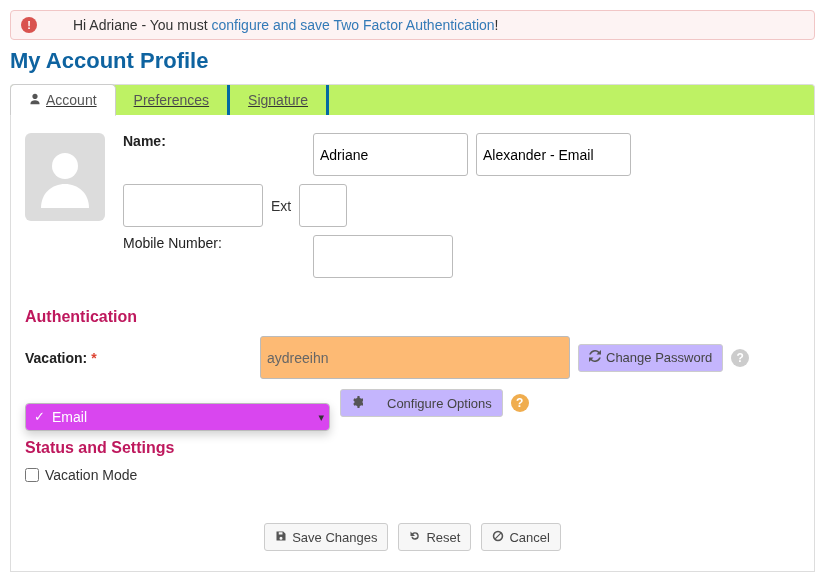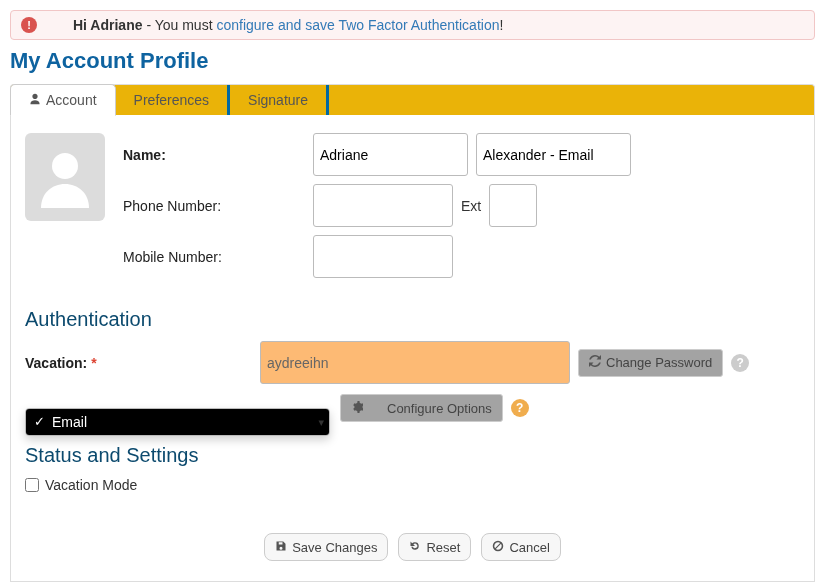--- a/index.html
+++ b/index.html
@@ -14,26 +14,26 @@
   display: flex;
   align-items: center;
   gap: 8px;
   margin-bottom: 8px;
 }
 .alert-icon {
   width: 16px; height: 16px; border-radius: 50%;
   background: #d9534f; color: #fff; display: flex; align-items: center; justify-content: center;
   font-weight: bold; font-size: 11px; flex-shrink: 0;
 }
-.alert strong { font-weight: bold; color: #333; padding-left: 28px; }
+.alert strong { font-weight: normal; color: #333; padding-left: 28px; }
 .alert .link { color: #337ab7; text-decoration: none; cursor: pointer; }
 
 h1.page-title { color: #0e63a0; font-size: 22px; font-weight: bold; margin: 6px 0 10px 0; }
 
-.tabs { border-bottom: 1px solid #ccc; display: flex; background: #eab308; border-top-left-radius:4px; border-top-right-radius:4px; border:1px solid #ddd; border-bottom:none;}
+.tabs { border-bottom: 1px solid #ccc; display: flex; background: #bef264; border-top-left-radius:4px; border-top-right-radius:4px; border:1px solid #ddd; border-bottom:none;text-decoration:underline;}
 .tab {
   padding: 7px 18px;
   color: #555;
   cursor: pointer;
   border-right: 3px solid #0369a1;
 }
 .tab.active {
   background: #fff;
   border: 1px solid #ccc;
   border-bottom: 1px solid #fff;
@@ -49,45 +49,45 @@
 .section-body { border:1px solid #ddd; border-top:none; padding: 18px 14px 10px 14px; }
 
 .profile-row { display: flex; gap: 18px; }
 .avatar {
   width: 80px; height: 88px; background: #dcdcdc; border-radius: 6px;
   display: flex; align-items: center; justify-content: center; flex-shrink:0;
 }
 .avatar svg { fill: #fff; }
 
 .fields { flex: 1; }
-.field-row { display: flex; align-items: center; margin-bottom: 8px; }
+.field-row { display: flex; margin-bottom: 8px; }
 .field-label { width: 190px; font-size: 14px; color: #222; }
 .field-label.bold { font-weight: bold; }
 .field-inputs { display: flex; gap: 8px; align-items: center; }
 
 input[type=text], .ro-input, select.sel {
   border: 1px solid #bbb; border-radius: 3px; padding: 15px 6px; font-size: 14px; height: 43px;
 }
 .ro-input { background: #fdba74; color: #666; }
 
 .w-sm { width: 140px; }
 .w-md { width: 155px; }
 .w-lg { width: 318px; }
 .w-xl { width: 310px; }
 .w-ext { width: 48px; }
 
-h2.section-hdr { font-size: 20px; font-weight: 400; color: #0c4a6e; margin: 22px 0 10px 0; }
+h2.section-hdr { font-size: 16px; font-weight: 700; color: #be185d; margin: 22px 0 10px 0; }
 
 .auth-row { display: flex; align-items: center; margin-bottom: 10px; }
 .auth-label { width: 235px; font-weight: bold; color: #222; }
 .auth-label .req { color: #d43; }
 .auth-content { display: flex; align-items:center; gap: 8px; flex:1; }
 
 .btn {
-  border: 1px solid #ccc; background: #a3a3a3; border-radius: 3px;
+  border: 1px solid #ccc; background: #c4b5fd; border-radius: 3px;
   padding: 5px 10px; font-size: 13px; color: #444; cursor: pointer;
   display: inline-flex; align-items: center; gap: 5px; height:28px;
 }
 
 .help-circle {
   width: 18px; height:18px; border-radius:50%; background:#ccc; color:#fff;
   display:inline-flex; align-items:center; justify-content:center; font-size:12px; font-weight:bold;
 }
 .help-circle.warn { background: #f0ad4e; }
 
@@ -96,35 +96,35 @@
 }
 .dropdown-menu {
   position: absolute; top: 0; left: 0; right: 0;
   background: #fff; border: 1px solid #bbb; border-radius: 4px;
   box-shadow: 0 4px 10px rgba(0,0,0,0.18);
   overflow: hidden;
 }
 .dropdown-item {
   padding: 5px 10px 5px 26px; font-size: 14px; cursor: pointer; position: relative; color:#333;
 }
-.dropdown-item.selected { background: #000000; color: #fff; }
+.dropdown-item.selected { background: #d946ef; color: #fff; }
 .dropdown-item.selected::before {
   content: "✓"; position: absolute; left: 8px; top: 5px; font-size: 13px;
 }
 .dropdown-caret {
   position:absolute; right:6px; top:8px; font-size:11px; color:#333; pointer-events:none;
 }
 
 .checkbox-row { display:flex; align-items:center; gap:6px; margin-top:6px; }
 .checkbox-row input { width:14px; height:14px; }
 
 .footer-btns {
   display:flex; gap:10px; justify-content:center; margin-top: 40px; padding-bottom:10px;
 }
-.footer-btns .btn { background:#f7f7f7;border-radius:8px; }
+.footer-btns .btn { background:#f7f7f7; }
 
 .icon-sm { width:12px; height:12px; display:inline-block; }
 </style>
 </head>
 <body>
 
 <div class="wrap">
 
   <div class="alert">
     <span class="alert-icon">!</span>
@@ -158,21 +158,20 @@
       </div>
       <div class="fields">
         <div class="field-row">
           <div class="field-label bold">Name:</div>
           <div class="field-inputs">
             <input type="text" class="w-md" value="Adriane" style="">
             <input type="text" class="w-md" value="Alexander - Email" style="">
           </div>
         </div>
         <div class="field-row">
-          <div class="field-label">Phone Number:</div>
           <div class="field-inputs">
             <input type="text" class="w-sm" value="" style="">
             <span>Ext</span>
             <input type="text" class="w-ext" value="" style="">
           </div>
         </div>
         <div class="field-row">
           <div class="field-label">Mobile Number:</div>
           <div class="field-inputs">
             <input type="text" class="w-sm" value="" style="">

